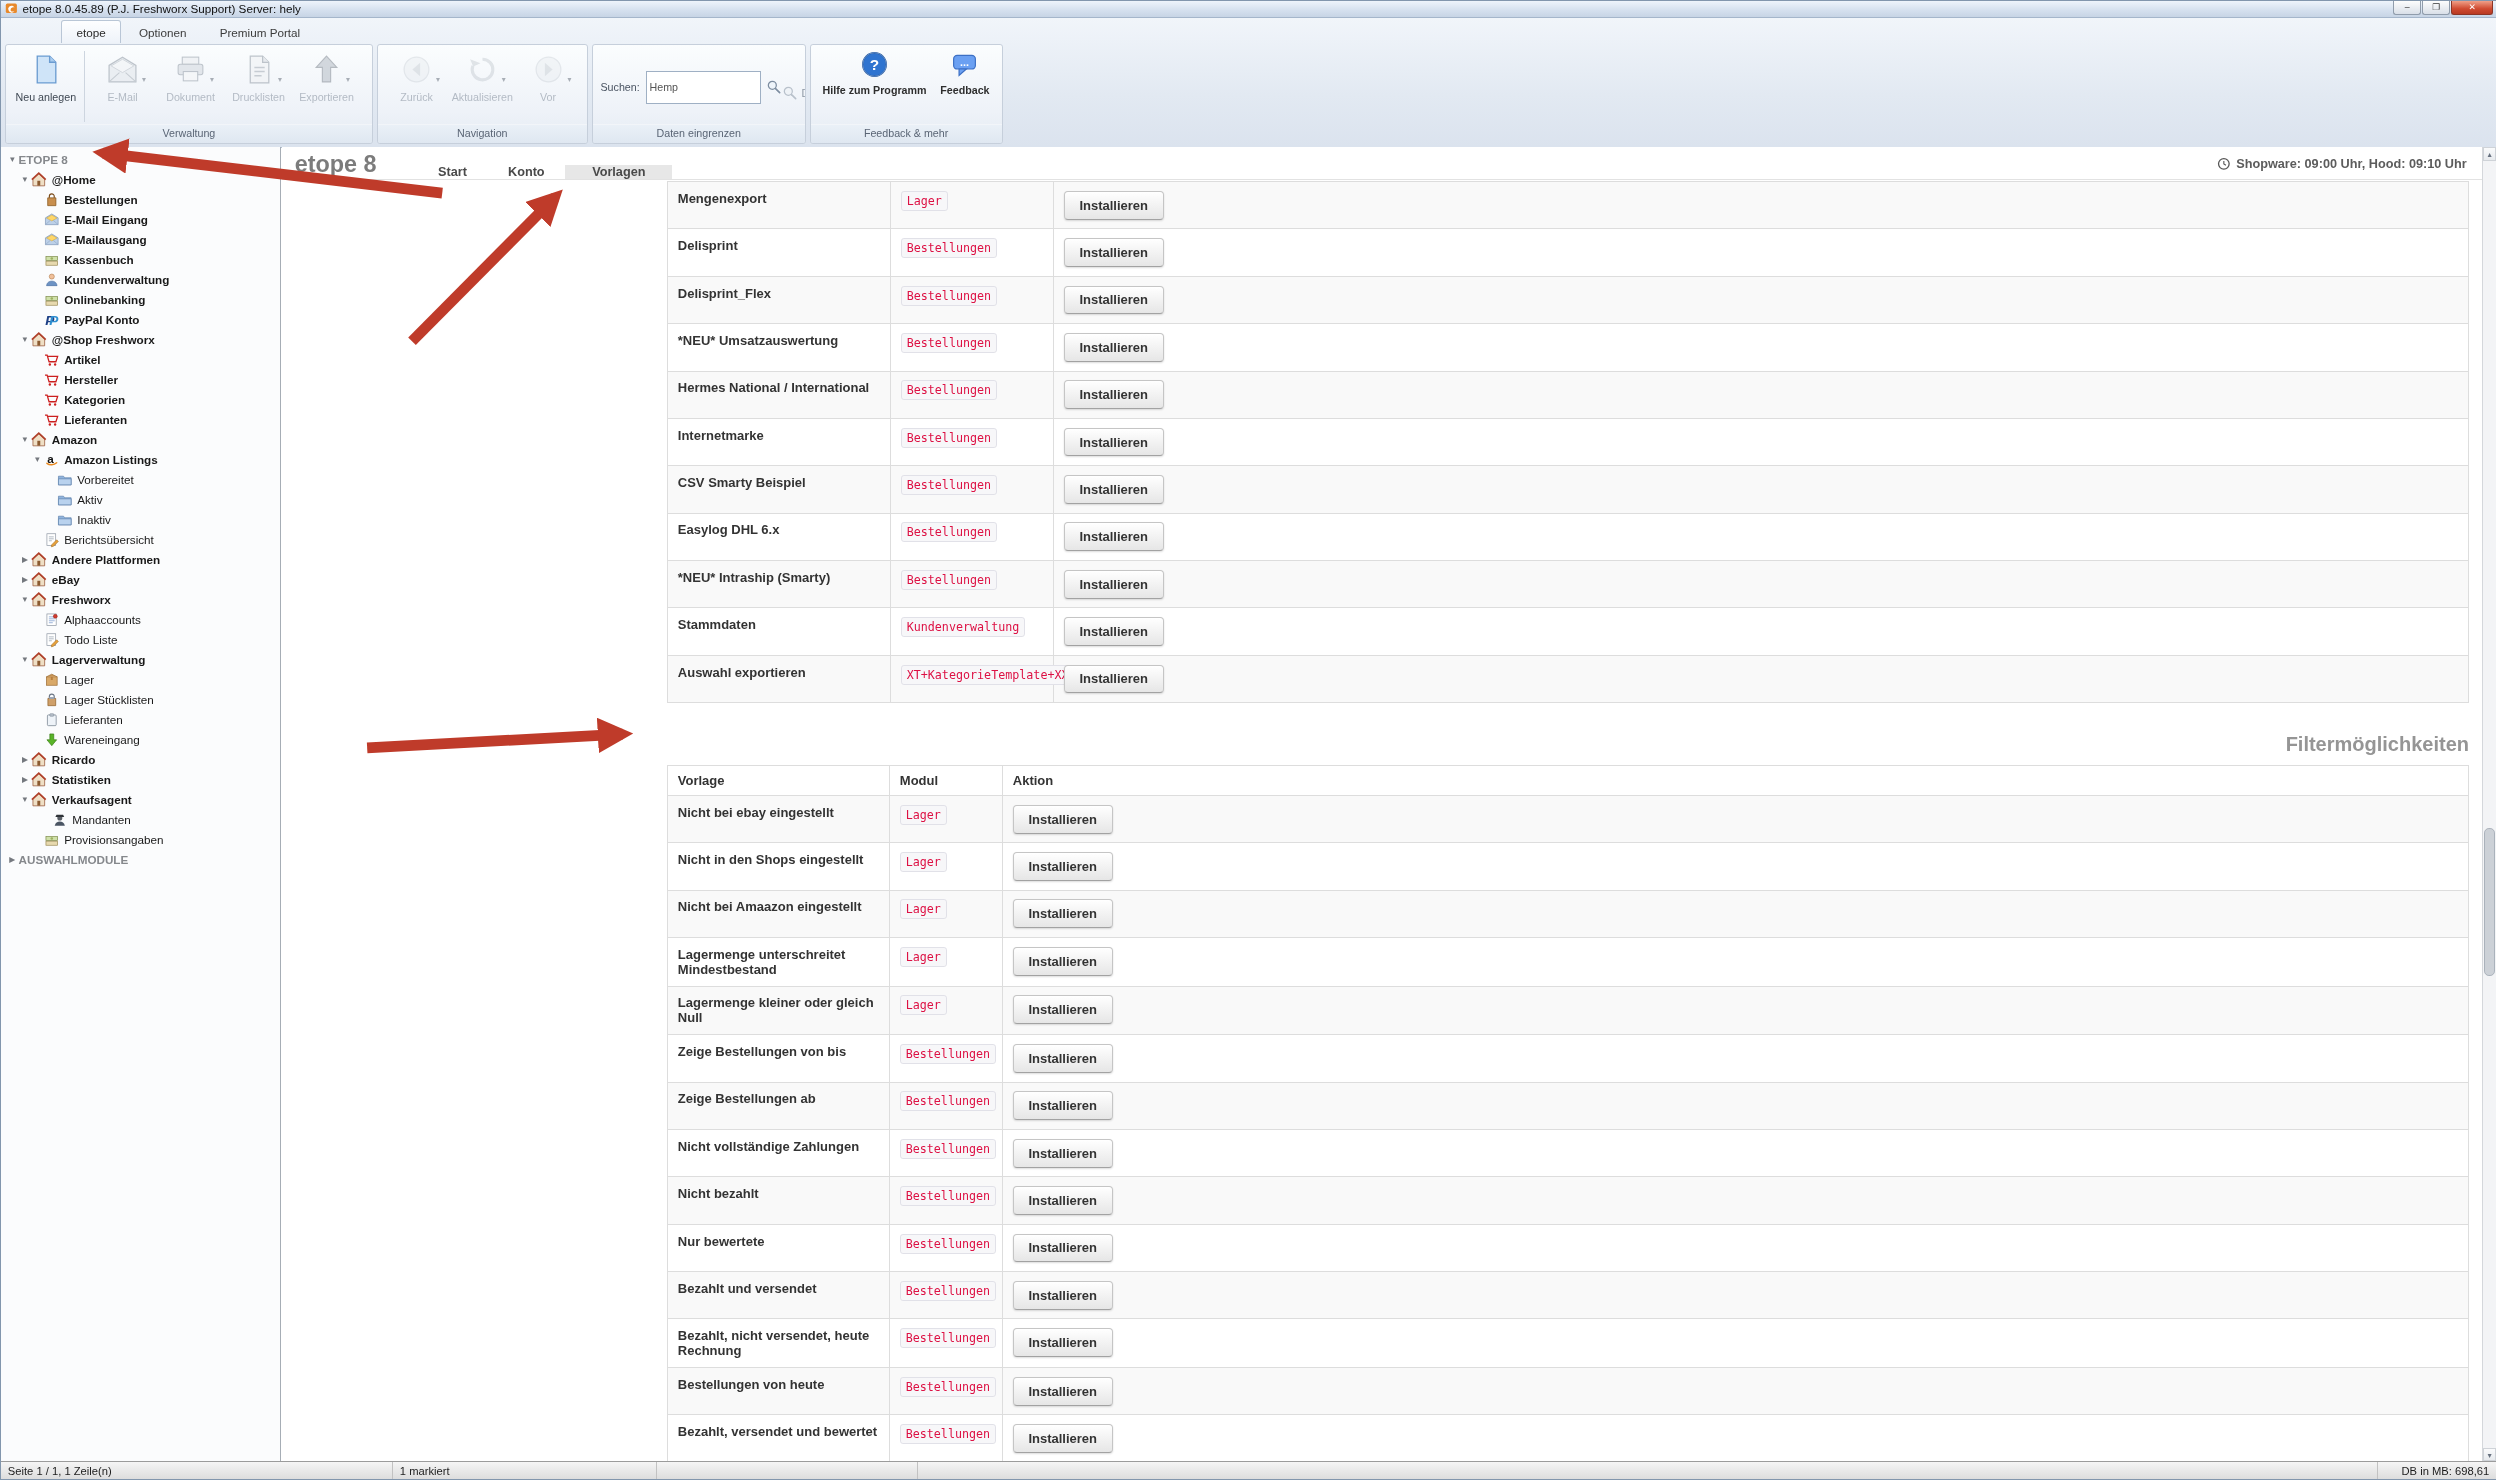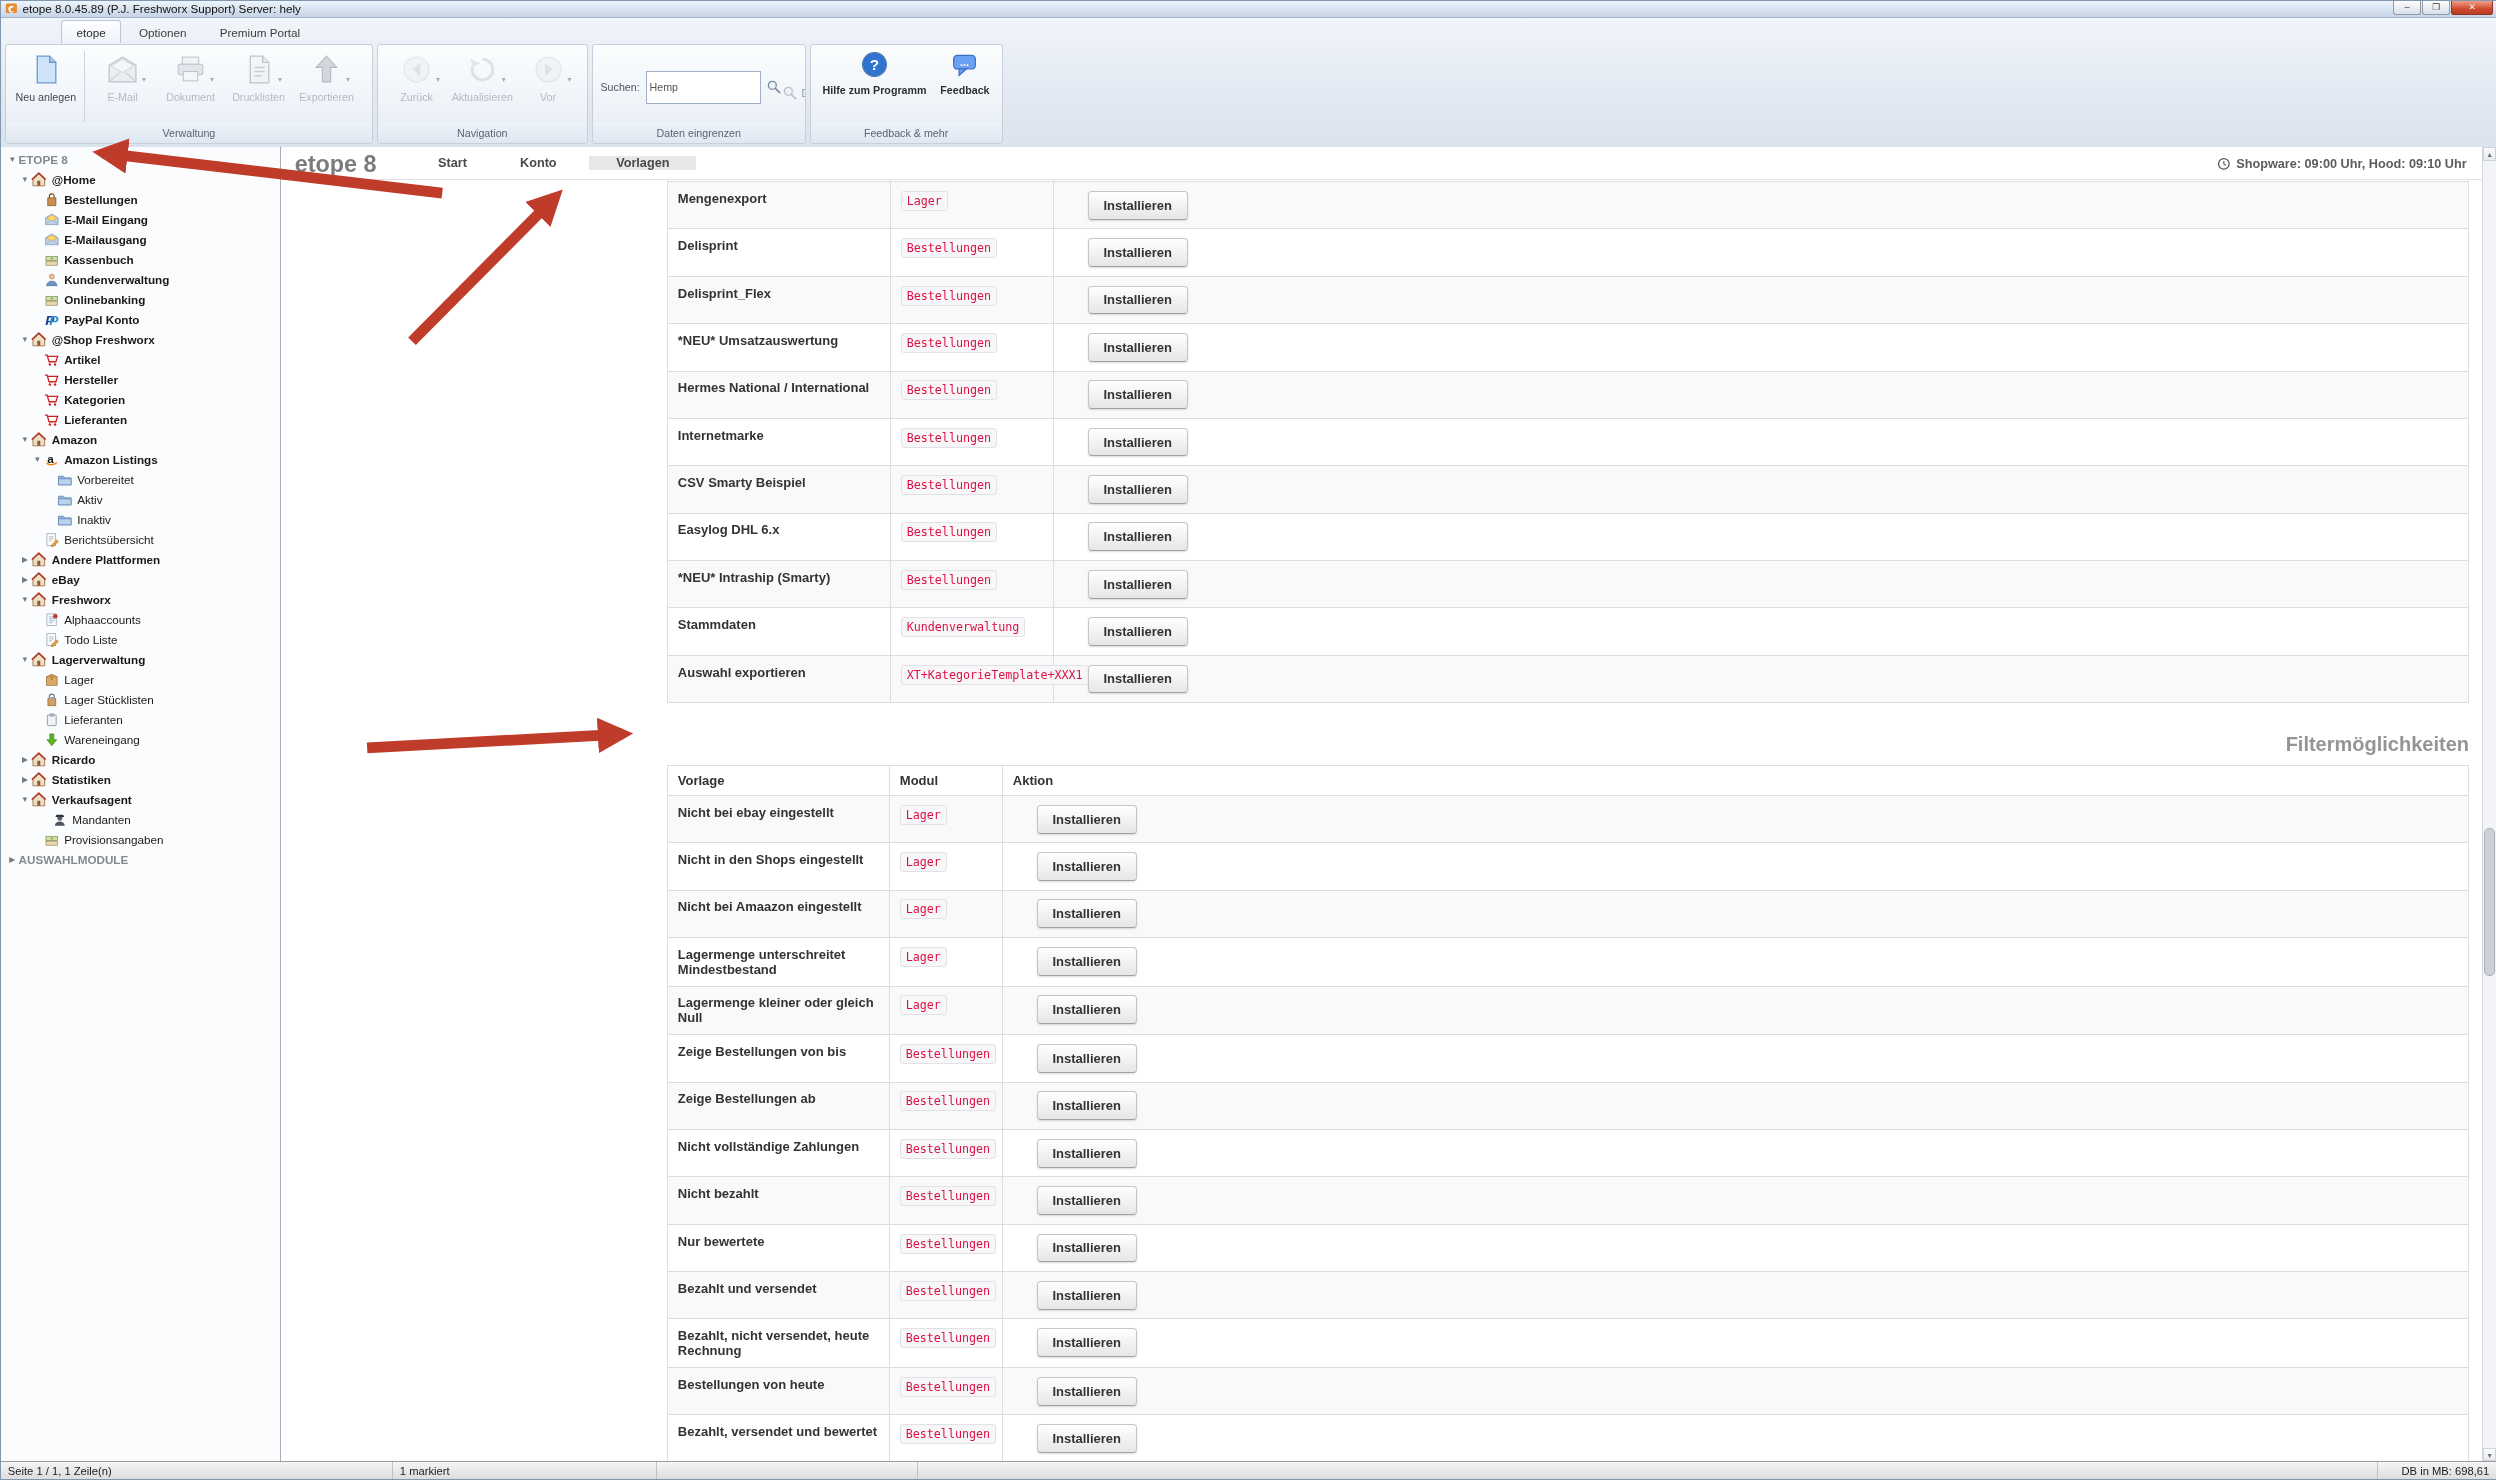--- a/index.html
+++ b/index.html
@@ -105,21 +105,21 @@
   .webtable tbody tr:nth-child(odd) td { background:#f9f9f9; }
   .c-name { font-weight:bold; }
   .badge {
     display:inline-block; font-family:"DejaVu Sans Mono",monospace; font-size:11.7px; color:#d14;
     background:#f7f7f9; border:1px solid #e1e1e8; border-radius:2.9px; padding:2px 4.9px; white-space:nowrap;
   }
   .btn-install {
     font-family:"Liberation Sans",sans-serif; font-size:13px; font-weight:bold; color:#333;
     padding:5.9px 14.6px; background:linear-gradient(#ffffff,#e6e6e6); border:1px solid #c5c5c5;
     border-bottom-color:#a2a2a2; border-radius:3.9px;
-    box-shadow:0 1px 2px rgba(0,0,0,.14), inset 0 1px 0 #fff; cursor:pointer;margin-left:24px;
+    box-shadow:0 1px 2px rgba(0,0,0,.14), inset 0 1px 0 #fff; cursor:pointer;
   }
   .filter-heading { font-size:20px; font-weight:bold; color:#959595; margin:30px 0 8.8px 1px;text-align:right; }
   
   .vscroll { position:absolute; right:0; top:146px; bottom:17.6px; width:13.7px; background:#f3f4f6; border-left:1px solid #d4d7db; }
   .sc-arrow { position:absolute; left:0; width:12.7px; height:13.7px; text-align:center; font-size:6.8px; line-height:13.7px;
     color:#66707e; background:linear-gradient(#fafbfc,#e7eaee); border:1px solid #cfd3d8; }
   .sc-up { top:0; } .sc-down { bottom:0; }
   .sc-thumb { position:absolute; left:1px; width:10.7px; top:681px; height:148px; background:#ccd1d7; border:1px solid #aab2bb; border-radius:4.9px; }
   
   .statusbar {
@@ -584,21 +584,21 @@
     <div class="treerow bold muted" style="padding-left:4.9px">
       <span class="exp">▶</span>
 
       <span class="tlabel">AUSWAHLMODULE</span>
     </div>
   </div>
 
 <div class="contentarea">
   <div class="chead">
     <div class="brand">etope 8</div>
-    <div id="content-tabs" style="display:flex;align-items:center;gap:12px;">
+    <div id="content-tabs" style="display:flex;align-items:flex-end;">
         <div class="ctab">Start</div>
         <div class="ctab">Konto</div>
         <div class="ctab active">Vorlagen</div>
       </div>
     <div class="servertime">
       <svg viewBox="0 0 16 16">
           <circle cx="8" cy="8" r="6.2" fill="none" stroke="#555" stroke-width="1.5"></circle>
           <path d="M8 4.6V8l2.4 1.6" fill="none" stroke="#555" stroke-width="1.3"></path>
         </svg>
       <span>Shopware: 09:00 Uhr, Hood: 09:10 Uhr</span>

